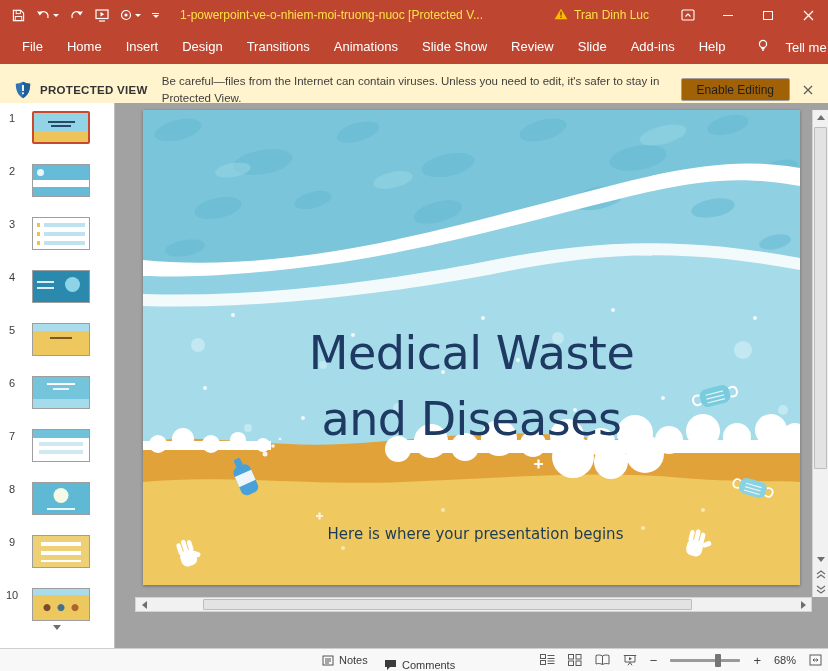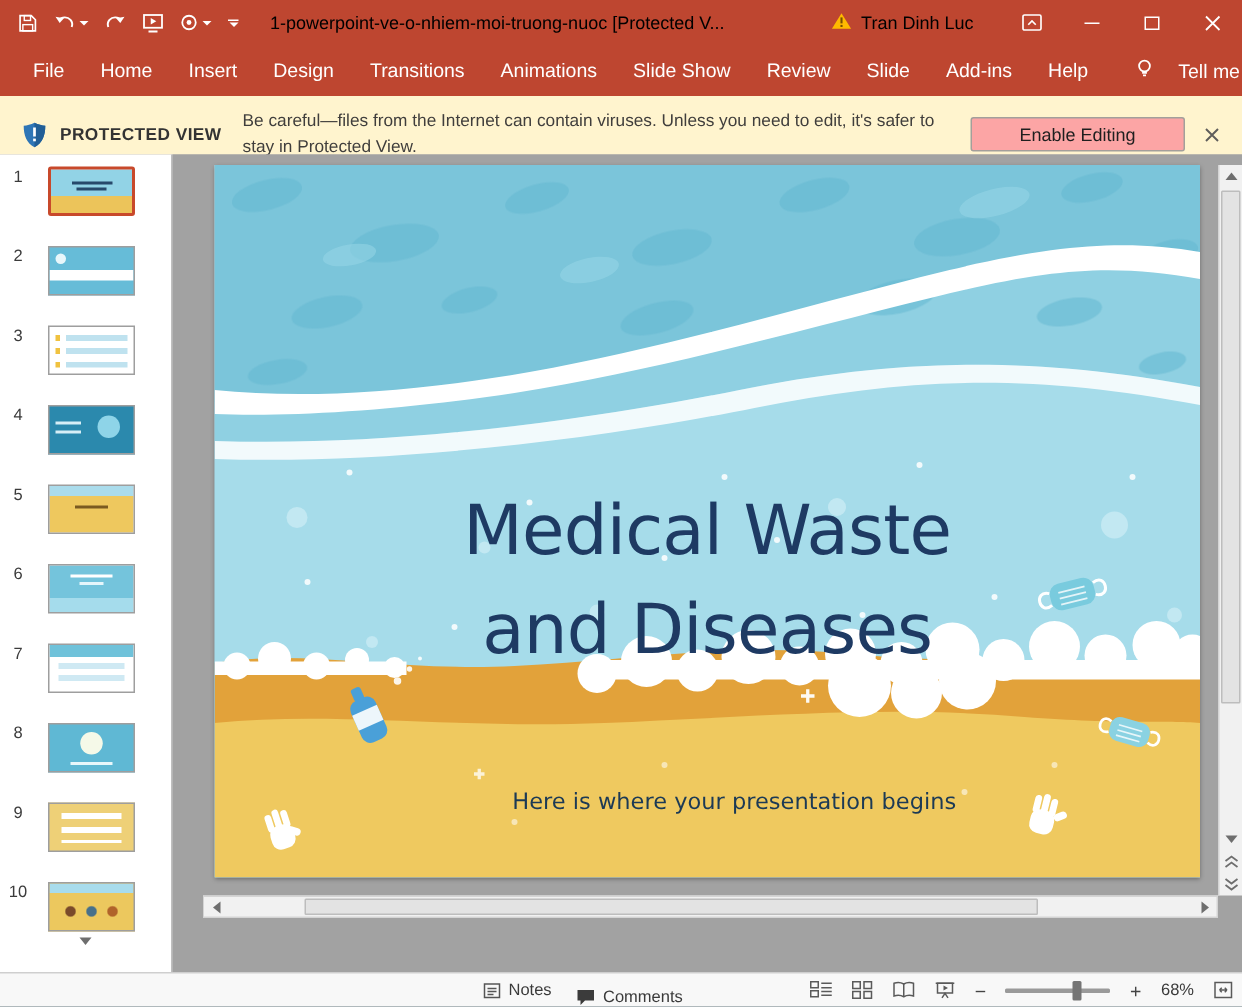--- a/index.html
+++ b/index.html
@@ -1,20 +1,20 @@
 <!DOCTYPE html>
 <html><head>
 <meta charset="utf-8">
 <style>
 *{margin:0;padding:0;box-sizing:border-box;}
 body{font-family:"Liberation Sans",sans-serif;background:#777;}
 .app{position:relative;width:828px;height:671px;background:#A2A2A2;overflow:hidden;font-size:13px;}
 
 
-.titlebar{position:absolute;top:0;left:0;width:100%;height:30px;background:#BE4630;display:flex;align-items:center;color:#000000;}
+.titlebar{position:absolute;top:0;left:0;width:100%;height:30px;background:#BE4630;display:flex;align-items:center;color:#fde047;}
 .qat{display:flex;align-items:center;padding-left:7px;gap:1px;}
 .qat-btn{display:inline-flex;align-items:center;gap:3px;padding:3px 5px;}
 .caret{width:0;height:0;border-left:3px solid transparent;border-right:3px solid transparent;border-top:3.5px solid #fff;display:inline-block;}
 .qat-custom{display:inline-flex;flex-direction:column;align-items:center;gap:1px;}
 .qat-custom .bar{width:7px;height:1px;background:#fff;}
 .doc-title{margin-left:16px;font-size:12px;white-space:nowrap;overflow:hidden;}
 .spacer{flex:1;}
 .account{display:flex;align-items:center;gap:6px;font-size:12px;margin-right:19px;white-space:nowrap;}
 .tb-btn{width:40px;height:30px;display:inline-flex;align-items:center;justify-content:center;flex:none;}
 .min-glyph{width:10px;height:1px;background:#fff;display:block;}
@@ -25,21 +25,21 @@
 .tab{padding:0 12px;line-height:34px;white-space:nowrap;}
 .tab:first-child{margin-left:10px;}
 .tellme{display:inline-flex;align-items:flex-end;gap:16px;margin-left:20px;white-space:nowrap;}
 .share{display:inline-flex;align-items:center;gap:6px;margin-left:auto;margin-right:16px;opacity:.8;white-space:nowrap;}
 
 
 .banner{position:absolute;top:64px;left:0;width:100%;height:51px;background:#FFF4CE;display:flex;align-items:center;color:#403E3C;}
 .shield{margin-left:15px;display:flex;flex:none;}
 .pv-label{font-weight:bold;font-size:11.5px;margin-left:9px;letter-spacing:.3px;white-space:nowrap;color:#333;}
 .pv-msg{font-size:11.5px;margin-left:14px;width:505px;line-height:1.45;}
-.enable-btn{margin-left:auto;margin-right:10px;background:#fca5a5;border:1px solid #A39F9B;border-radius:2px;font-family:inherit;font-size:12px;color:#1F1F1F;padding:3px 32px;height:23px;white-space:nowrap;}
+.enable-btn{margin-left:auto;margin-right:10px;background:#a16207;border:1px solid #A39F9B;border-radius:2px;font-family:inherit;font-size:12px;color:#1F1F1F;padding:3px 15px;height:23px;white-space:nowrap;}
 .pv-close{margin-right:12px;display:flex;padding:3px;}
 
 
 .main{position:absolute;top:103px;left:0;width:100%;height:545px;display:flex;background:#A2A2A2;}
 .thumbpanel{width:115px;background:#fff;border-right:1px solid #BFBFBF;padding-top:8px;position:relative;flex:none;}
 .thumbrow{height:53px;display:flex;}
 .thumbnum{width:24px;text-align:center;font-size:11px;color:#3B3B3B;padding-top:1px;}
 .thumb{width:58px;height:33px;margin-left:8px;border:1px solid #9E9E9E;position:relative;overflow:hidden;background:#fff;flex:none;}
 .thumbrow.selected .thumb{border:2px solid #C8492B;border-radius:2px;}
 .panel-chevron{position:absolute;bottom:3px;left:50%;transform:translateX(-50%);}
@@ -69,21 +69,21 @@
 .t8::after{content:"";position:absolute;left:25%;bottom:14%;width:50%;height:2px;background:#e8f7fb;}
 .t9{background:#eed077;}
 .t9::before{content:"";position:absolute;left:8px;right:8px;top:6px;bottom:5px;background:repeating-linear-gradient(180deg,#fff 0 4px,transparent 4px 9px);}
 .t10{background-color:#ecc85e;background-image:radial-gradient(circle at 25% 60%,#7a4a2a 0 3px,transparent 4px),radial-gradient(circle at 50% 60%,#47708a 0 3px,transparent 4px),radial-gradient(circle at 75% 60%,#b0632a 0 3px,transparent 4px),linear-gradient(180deg,#a8dcec 0 20%,rgba(0,0,0,0) 20%);}
 
 
 .editor{position:relative;flex:1;background:#A2A2A2;}
 .slide{position:absolute;left:28px;top:7px;width:657px;height:475px;background:#A6DCEA;overflow:hidden;box-shadow:0 1px 3px rgba(0,0,0,.35);}
 .slide svg.art{position:absolute;left:0;top:0;}
 .slide-title{position:absolute;left:0;width:100%;top:210px;text-align:center;font-family:"DejaVu Sans",sans-serif;font-size:46px;font-weight:500;color:#1E3A63;line-height:66px;letter-spacing:-.5px;}
-.slide-subtitle{position:absolute;left:18px;width:100%;top:415px;text-align:center;font-family:"DejaVu Sans",sans-serif;font-size:15px;color:#1C3A55;}
+.slide-subtitle{position:absolute;left:4px;width:100%;top:415px;text-align:center;font-family:"DejaVu Sans",sans-serif;font-size:15px;color:#1C3A55;}
 
 
 .vscroll{position:absolute;top:7px;right:0;width:16px;height:487px;background:#F1F1F1;border-left:1px solid #D4D4D4;display:flex;flex-direction:column;align-items:center;}
 .sb-btn{width:16px;height:15px;display:flex;align-items:center;justify-content:center;flex:none;}
 .vtrack{flex:1;width:16px;position:relative;}
 .vthumb{position:absolute;left:1px;top:2px;width:13px;height:80%;background:#E3E3E3;border:1px solid #BDBDBD;border-radius:1px;}
 .tri-up{width:0;height:0;border-left:4px solid transparent;border-right:4px solid transparent;border-bottom:5px solid #6E6E6E;}
 .tri-down{width:0;height:0;border-left:4px solid transparent;border-right:4px solid transparent;border-top:5px solid #6E6E6E;}
 .tri-left{width:0;height:0;border-top:4px solid transparent;border-bottom:4px solid transparent;border-right:5px solid #6E6E6E;}
 .tri-right{width:0;height:0;border-top:4px solid transparent;border-bottom:4px solid transparent;border-left:5px solid #6E6E6E;}

